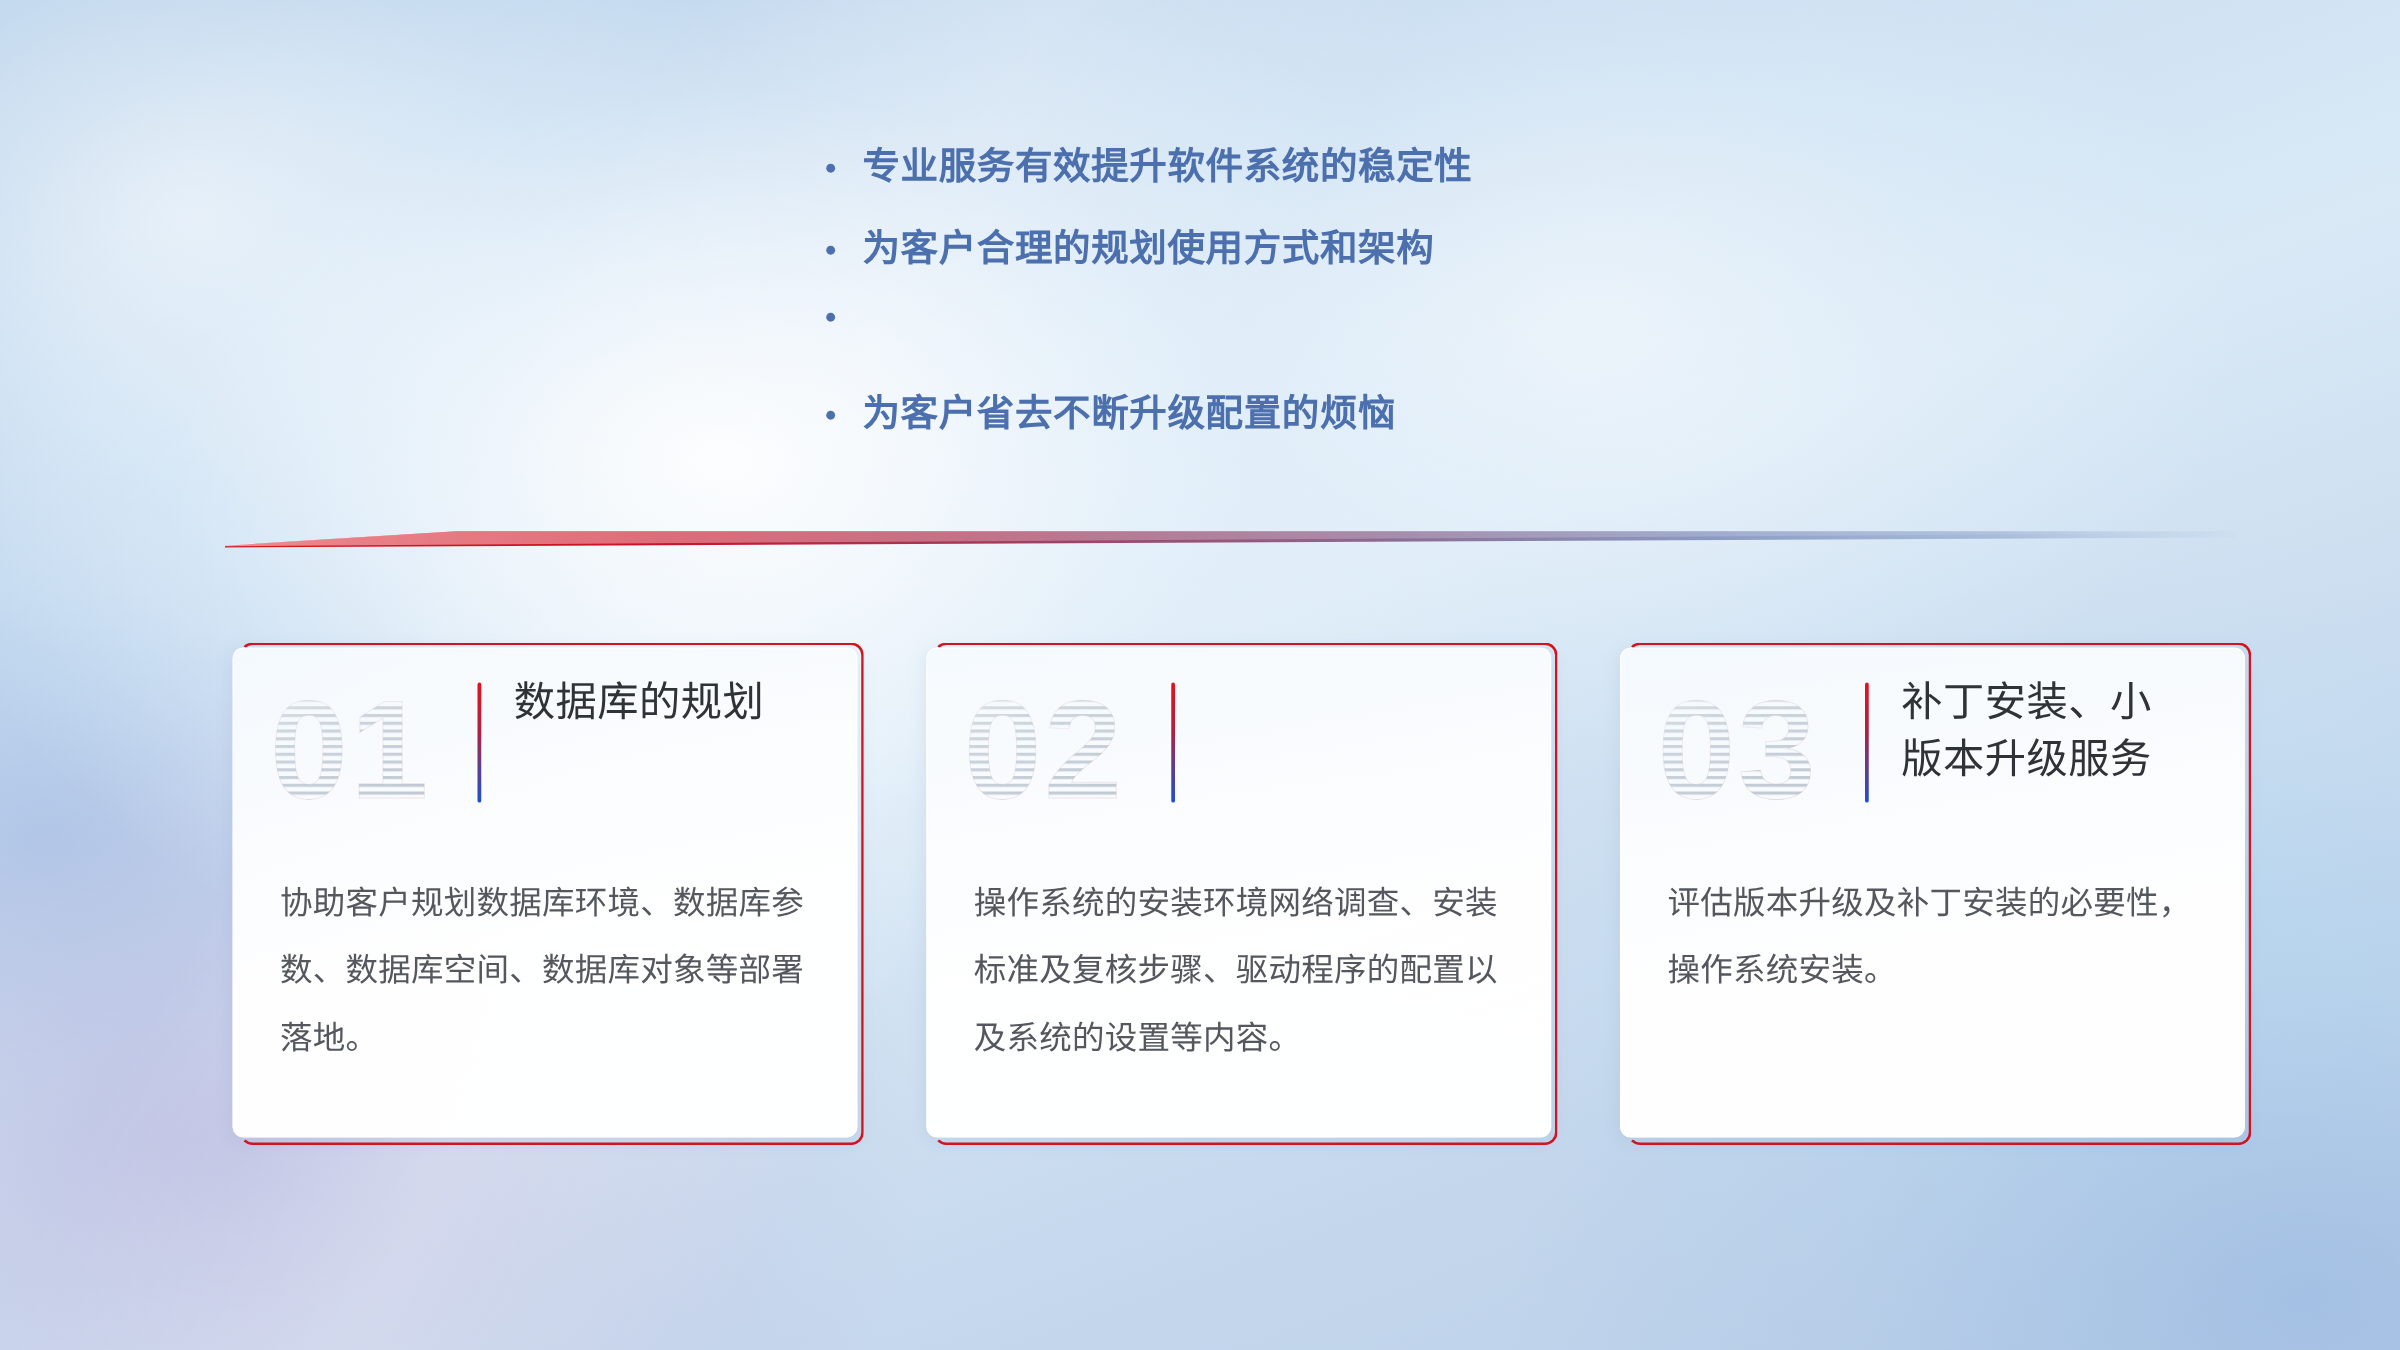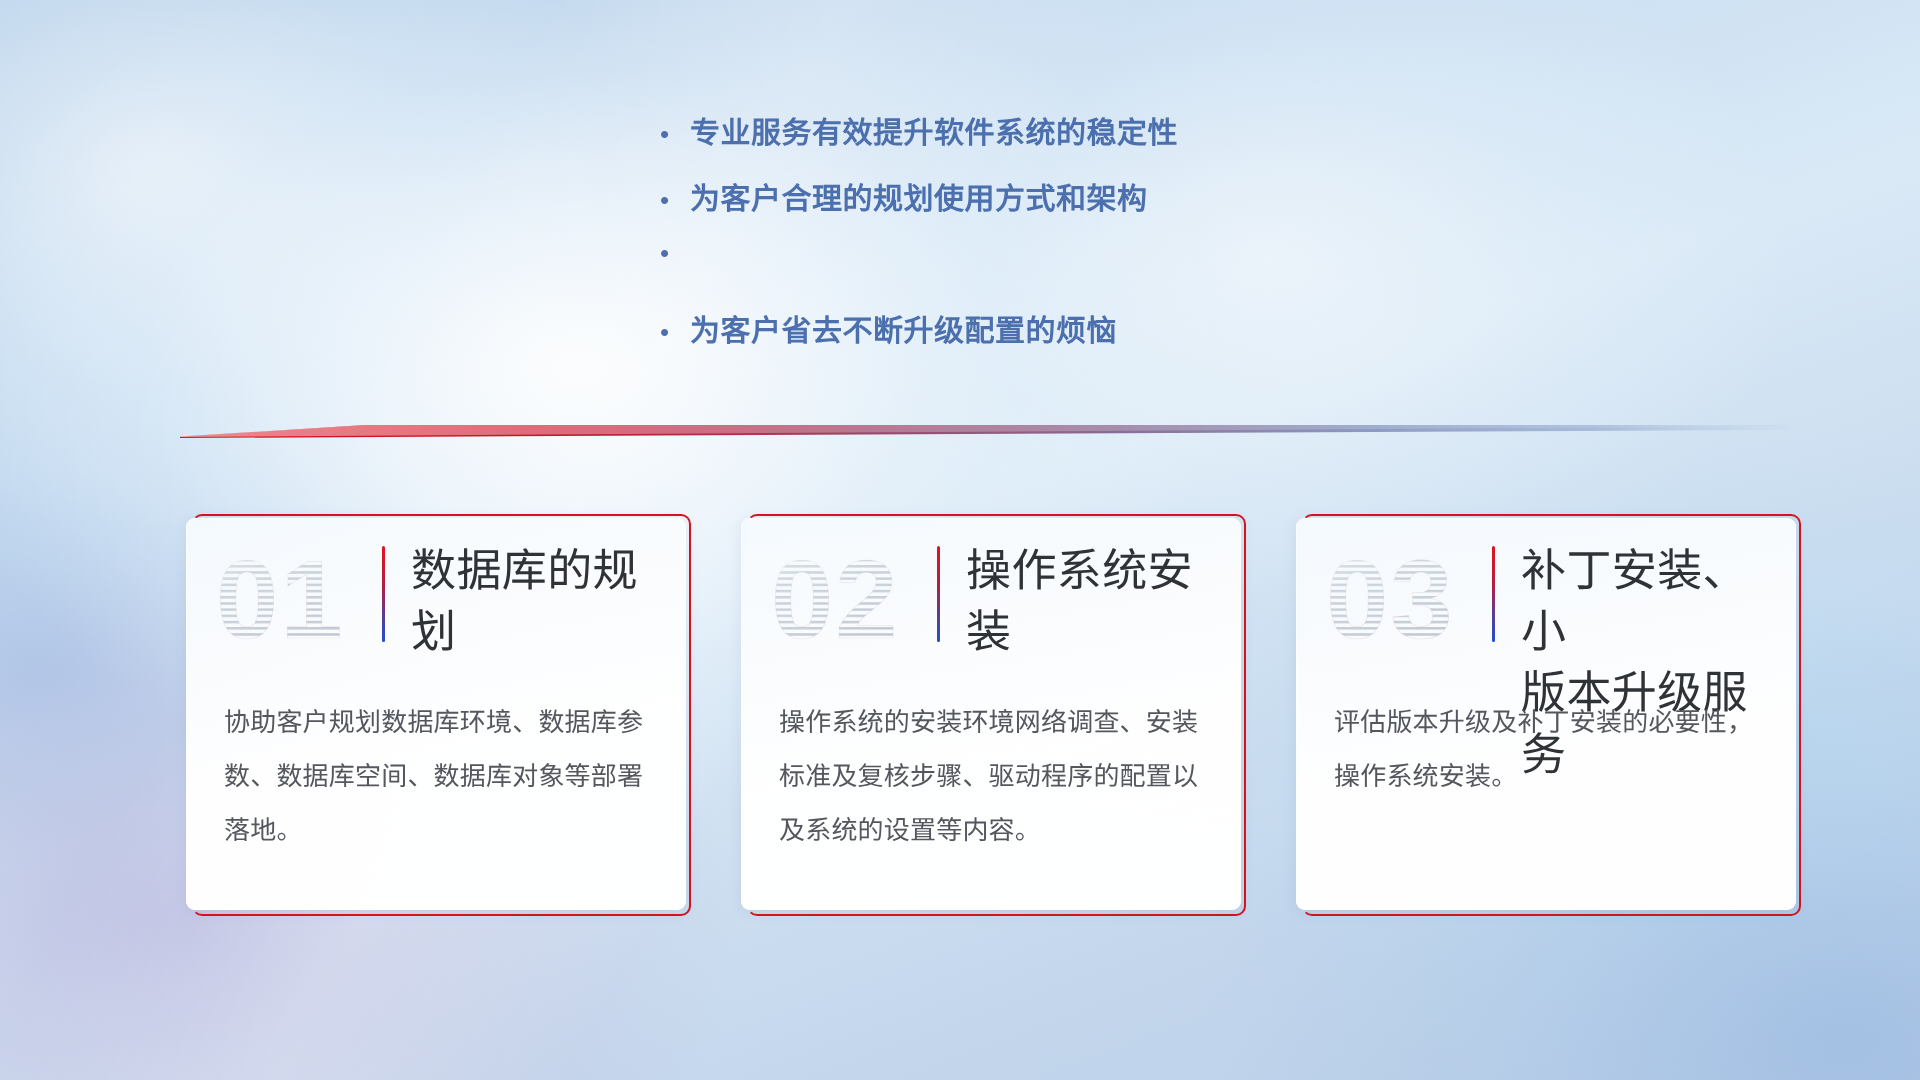--- a/index.html
+++ b/index.html
@@ -207,21 +207,21 @@
   .head-bar {
     flex: 0 0 3px;
     width: 3px;
     height: 96px;
     margin-top: 6px;
     margin-right: 26px;
     background: linear-gradient(to bottom, #e3121d 0%, #b02042 42%, #5b3f90 72%, #1f4fd0 100%);
     border-radius: 2px;
   }
   .card-title {
-    font-size: 45px;
+    font-size: 33px;
     line-height: 1.36;
     color: #2f3338;
     font-weight: 400;
     letter-spacing: 0.4px;
   }
   .card-body {
     position: absolute;
     left: 38px;
     right: 32px;
     top: 178px;
@@ -356,21 +356,20 @@
             <g mask="url(#wmMask2)">
               <text x="4" y="104" font-family="'Liberation Sans','DejaVu Sans',sans-serif" font-size="112" font-weight="700" letter-spacing="2" fill="url(#hatch2)">02</text>
               <text x="4" y="104" font-family="'Liberation Sans','DejaVu Sans',sans-serif" font-size="112" font-weight="700" letter-spacing="2" fill="none" stroke="#c9a9b4" stroke-width="0.7" opacity="0.28">02</text>
             </g>
           </svg>
         </div>
 
         <div class="card-head">
           <div class="head-bar"></div>
           <div class="card-title">
-            <div>操作系统安装</div>
           </div>
         </div>
 
         <div class="card-body">操作系统的安装环境网络调查、安装标准及复核步骤、驱动程序的配置以及系统的设置等内容。</div>
       </div>
     </div>
 
     <div class="card">
       <div class="card-accent"></div>
       <div class="card-surface"></div>

